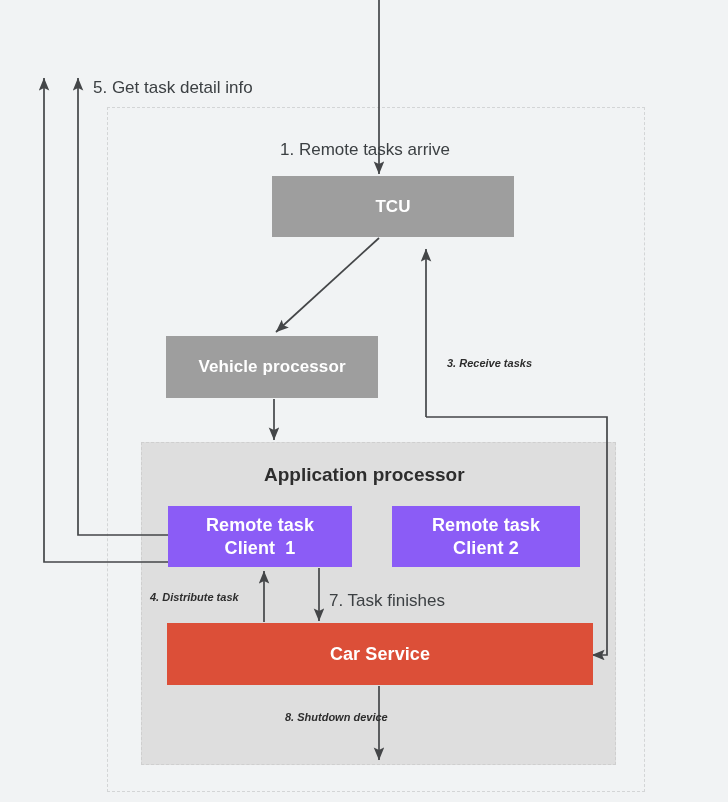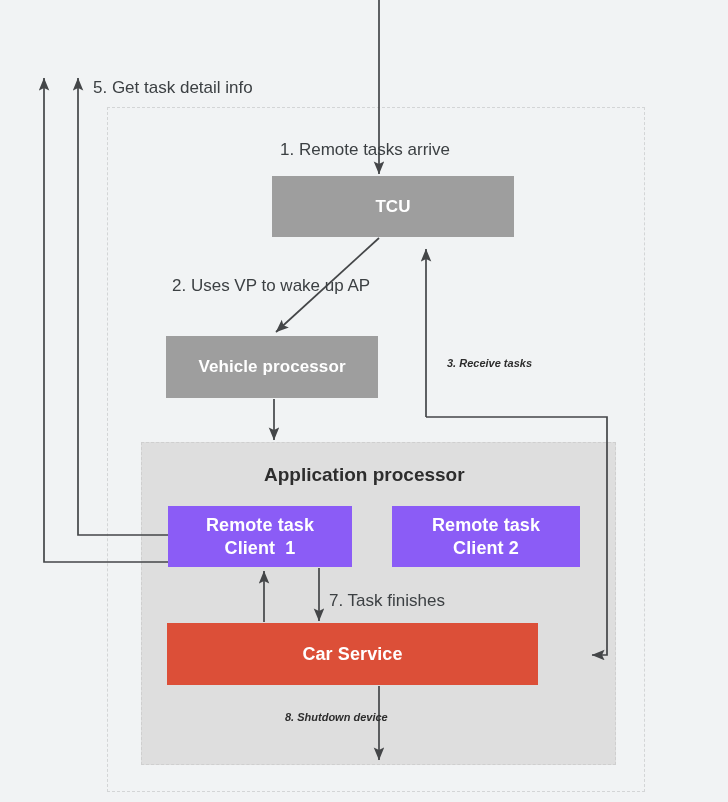--- a/index.html
+++ b/index.html
@@ -117,30 +117,30 @@
   <div class="node gray" style="left:272px; top:176px; width:242px; height:61px;">TCU</div>
 
   <div class="node gray" style="left:166px; top:336px; width:212px; height:62px;">Vehicle processor</div>
 
   <div class="node green" style="left:168px; top:506px; width:184px; height:61px;">Remote task
 Client  1</div>
 
   <div class="node green" style="left:392px; top:506px; width:188px; height:61px;">Remote task
 Client 2</div>
 
-  <div class="node red" style="left:167px; top:623px; width:371px; height:62px;">Car Service</div>
+  <div class="node red" style="left:167px; top:623px; width:426px; height:62px;">Car Service</div>
 
   <div class="lbl sect" style="left:264px; top:464px;">Application processor</div>
 
   <div class="lbl plain" style="left:280px; top:132px;margin-top:8px;">1. Remote tasks arrive</div>
 
-  <div class="lbl plain" style="left:172px; top:276px;">2. Uses VP to wake up AP</div>
 
   <div class="lbl bold" style="left:447px; top:357px;">3. Receive tasks</div>
 
+  <div class="lbl bold" style="left:150px; top:591px;">4. Distribute task</div>
 
   <div class="lbl plain" style="left:93px; top:78px;">5. Get task detail info</div>
 
 
   <div class="lbl plain" style="left:329px; top:591px;">7. Task finishes</div>
 
   <div class="lbl bold" style="left:285px; top:711px;">8. Shutdown device</div>
 
 </div>
 

